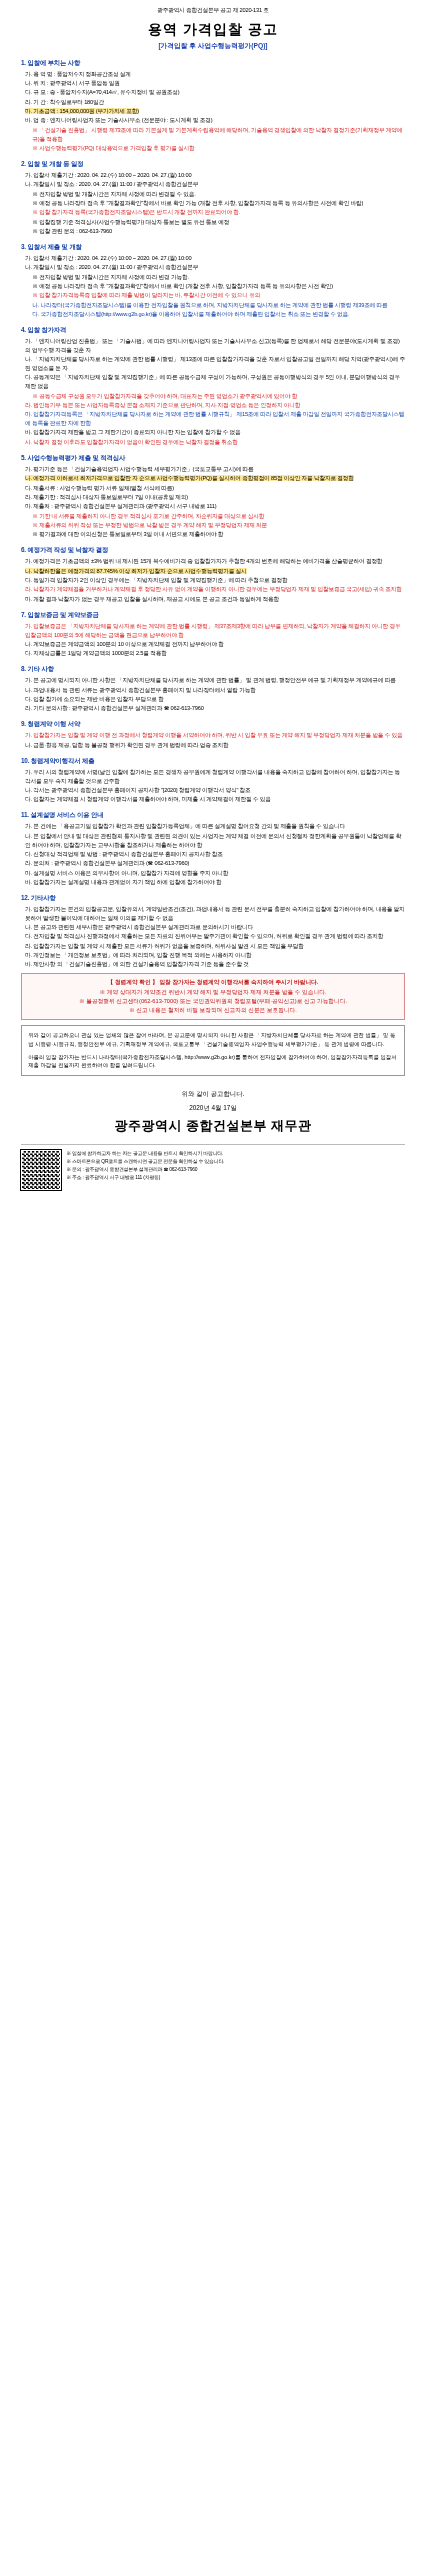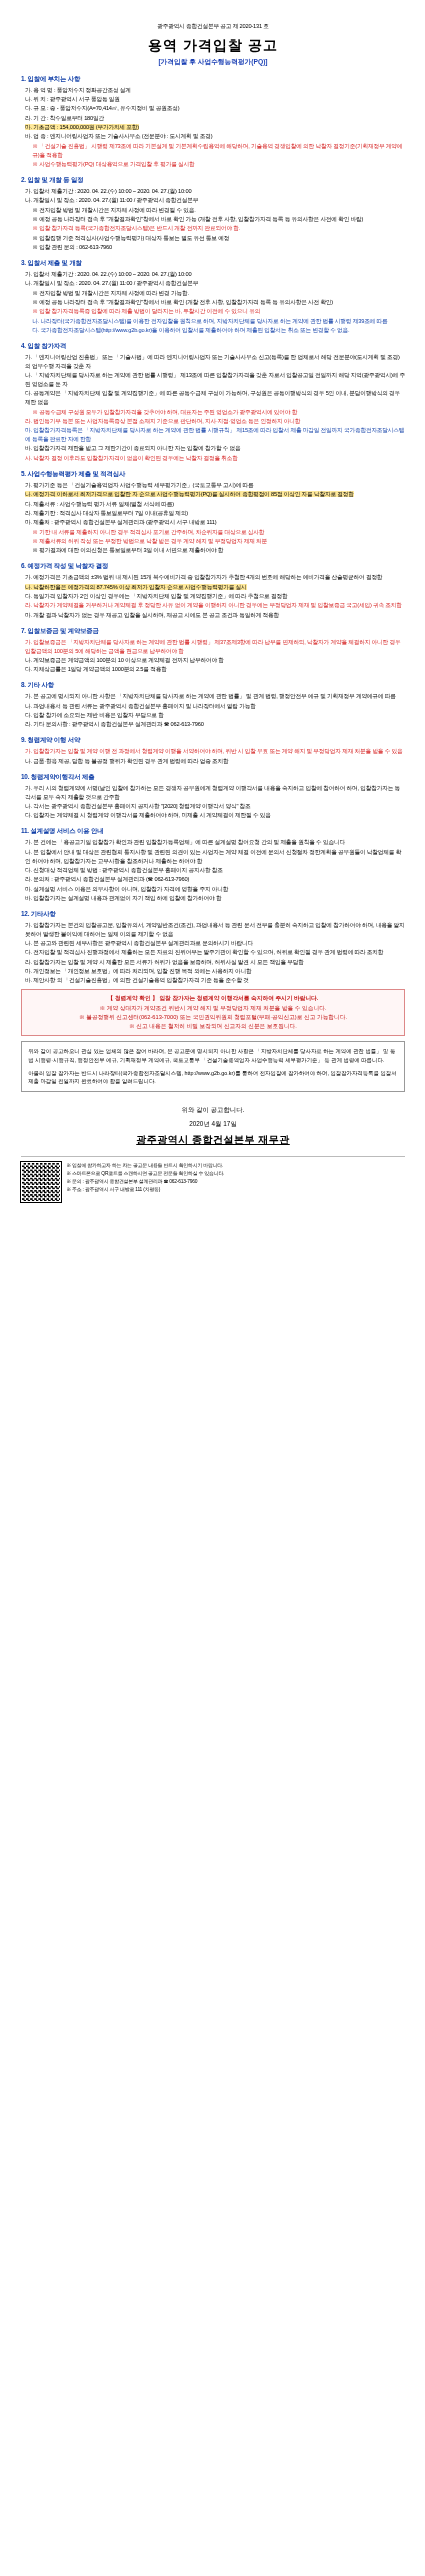--- a/index.html
+++ b/index.html
@@ -1,36 +1,36 @@
 <!DOCTYPE html>
 <html style="font-size:8.2px"><head>
 <meta charset="utf-8">
 <style>
   html,body{margin:0;padding:0;background:#fff;}
   body{font-family:"Liberation Sans", sans-serif; color:#000; width:426px;}
   .page{width:426px; padding:0; box-sizing:border-box;}
-  .inner{width:384px; margin:16px auto; padding-top:7.2px;}
+  .inner{width:384px; margin:0 auto; padding-top:7.2px;}
   .topline{font-size:5.7px; text-align:center; color:#000; margin-bottom:6.2px; letter-spacing:-0.2px;}
   .title{font-size:14px; font-weight:bold; text-align:center; letter-spacing:1px; margin:2.1px 0 3.1px;}
   .subtitle{font-size:6.7px; font-weight:bold; text-align:center; color:#1a3fb5; margin-bottom:7.2px;}
   h2.sec{font-size:6.4px; font-weight:bold; margin:7.2px 0 2.1px; letter-spacing:-0.2px;}
   .sec-blue{color:#1240a8;}
   ul,ol{margin:0; padding:0; list-style:none;}
   li{font-size:5.7px; line-height:1.55; letter-spacing:-0.2px; margin-bottom:0.5px;}
   .lv1{padding-left:4.1px;}
   .lv2{padding-left:11.3px;}
   .red{color:#d41b1b;}
   .blue{color:#1240a8;}
   .hl{background:#ffe99a;}
   .redbox{border:0.5px solid #d88; background:#fff6f6; padding:4.1px 5.2px; margin:4.1px 0; font-size:5.7px; line-height:1.6; color:#c01010; text-align:center;}
   .redbox .b{font-weight:bold;}
   .graybox{border:0.5px solid #999; padding:5.2px 6.2px; margin:5.2px 0; font-size:5.4px; line-height:1.6; background:#fff;}
   .sign{ text-align:center; margin:13.4px 0 3.1px; font-size:6.2px;}
   .sign .d{font-size:6.4px; margin-bottom:4.1px;}
-  .sign .org{font-size:10px; font-weight:bold; letter-spacing:0.5px;text-decoration:underline;}
+  .sign .org{font-size:13px; font-weight:bold; letter-spacing:0.5px;}
   .footer{border-top:0.5px solid #bbb; margin-top:9.3px; padding-top:5.2px; display:flex; gap:5.2px; align-items:flex-start;}
   .qr{width:38px; height:38px; background:
      repeating-conic-gradient(#000 0% 25%, #fff 0% 50%) 0 0/4.1px 4.1px;
      border:1.5px solid #fff; outline:0.5px solid #000; flex:0 0 auto;}
   .footer-txt{font-size:4.9px; line-height:1.6; letter-spacing:-0.2px;}
 </style>
 </head>
 <body>
 
 <div class="page">

